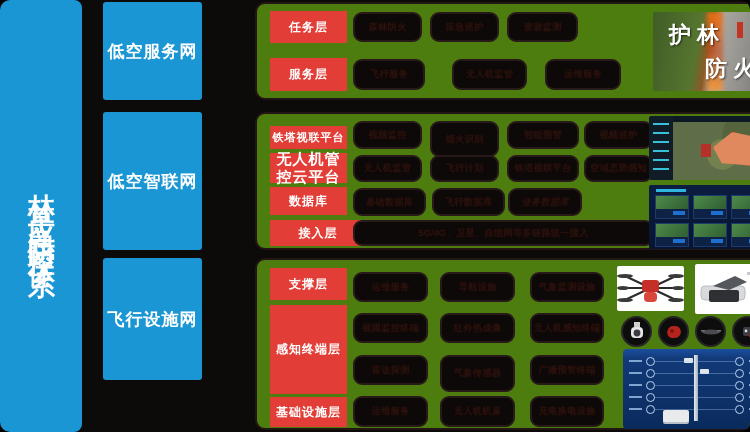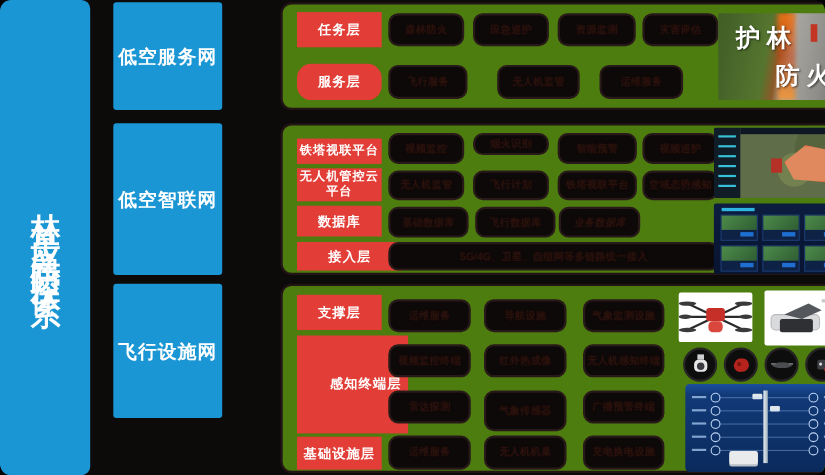--- a/index.html
+++ b/index.html
@@ -94,43 +94,42 @@
 
   <div class="seclabel" style="top:2px;height:98px;">低空服务网</div>
   <div class="seclabel" style="top:112px;height:138px;">低空智联网</div>
   <div class="seclabel" style="top:258px;height:122px;">飞行设施网</div>
 
   <div class="panel" style="top:2px;height:98px;">
     <div class="tag" style="left:13px;top:7px;width:77px;height:32px;">任务层</div>
     <div class="box" style="left:96px;top:8px;width:69px;height:30px;">森林防火</div>
     <div class="box" style="left:173px;top:8px;width:69px;height:30px;">应急巡护</div>
     <div class="box" style="left:250px;top:8px;width:71px;height:30px;">资源监测</div>
-    <div class="box" style="left:327px;top:8px;width:69px;height:30px;">灾害评估</div>
-
-    <div class="tag" style="left:13px;top:54px;width:77px;height:33px;border-radius:13px;">服务层</div>
+
+    <div class="tag" style="left:13px;top:54px;width:77px;height:33px;">服务层</div>
     <div class="box" style="left:96px;top:55px;width:72px;height:31px;">飞行服务</div>
     <div class="box" style="left:195px;top:55px;width:75px;height:31px;">无人机监管</div>
     <div class="box" style="left:288px;top:55px;width:76px;height:31px;">运维服务</div>
 
     <div class="img-fire">
       <div class="flame"></div>
       <div class="c1">护林</div>
       <div class="c2">防火</div>
       <div class="seal"></div>
     </div>
   </div>
 
   <div class="panel" style="top:112px;height:138px;">
     <div class="tag" style="left:13px;top:12px;width:77px;height:23px;font-size:11px;">铁塔视联平台</div>
     <div class="box" style="left:96px;top:7px;width:69px;height:28px;">视频监控</div>
-    <div class="box" style="left:173px;top:7px;width:69px;height:20px;">烟火识别</div>
+    <div class="box" style="left:173px;top:7px;width:69px;height:36px;">烟火识别</div>
     <div class="box" style="left:250px;top:7px;width:72px;height:28px;">智能预警</div>
     <div class="box" style="left:327px;top:7px;width:69px;height:28px;">视频巡护</div>
 
-    <div class="tag" style="left:13px;top:39px;width:77px;height:30px;font-size:11px;line-height:1.2;">无人机管控云平台</div>
+    <div class="tag" style="left:13px;top:39px;width:77px;height:30px;font-size:15px;line-height:1.2;">无人机管控云平台</div>
     <div class="box" style="left:96px;top:41px;width:69px;height:27px;">无人机监管</div>
     <div class="box" style="left:173px;top:41px;width:69px;height:27px;">飞行计划</div>
     <div class="box" style="left:250px;top:41px;width:72px;height:27px;">铁塔视联平台</div>
     <div class="box" style="left:327px;top:41px;width:69px;height:27px;">空域态势感知</div>
 
     <div class="tag" style="left:13px;top:73px;width:77px;height:28px;">数据库</div>
     <div class="box" style="left:96px;top:74px;width:73px;height:28px;">基础数据库</div>
     <div class="box" style="left:175px;top:74px;width:73px;height:28px;">飞行数据库</div>
     <div class="box" style="left:251px;top:74px;width:74px;height:28px;font-style:italic;">业务数据库</div>
 
@@ -178,21 +177,21 @@
         </div>
     </div>
   </div>
 
   <div class="panel" style="top:258px;height:172px;">
     <div class="tag" style="left:13px;top:8px;width:77px;height:32px;">支撑层</div>
     <div class="box" style="left:96px;top:12px;width:75px;height:30px;">运维服务</div>
     <div class="box" style="left:183px;top:12px;width:75px;height:30px;">导航设施</div>
     <div class="box" style="left:273px;top:12px;width:74px;height:30px;">气象监测设施</div>
 
-    <div class="tag" style="left:13px;top:45px;width:77px;height:89px;padding-left:24px;">感知终端层</div>
+    <div class="tag" style="left:13px;top:45px;width:77px;height:89px;">感知终端层</div>
     <div class="box" style="left:96px;top:53px;width:75px;height:30px;">视频监控终端</div>
     <div class="box" style="left:183px;top:53px;width:75px;height:30px;">红外热成像</div>
     <div class="box" style="left:273px;top:53px;width:74px;height:30px;">无人机感知终端</div>
     <div class="box" style="left:96px;top:95px;width:75px;height:30px;">雷达探测</div>
     <div class="box" style="left:183px;top:95px;width:75px;height:37px;">气象传感器</div>
     <div class="box" style="left:273px;top:95px;width:74px;height:30px;">广播预警终端</div>
 
     <div class="tag" style="left:13px;top:137px;width:77px;height:30px;">基础设施层</div>
     <div class="box" style="left:96px;top:136px;width:75px;height:31px;">运维服务</div>
     <div class="box" style="left:183px;top:136px;width:75px;height:31px;">无人机机巢</div>

